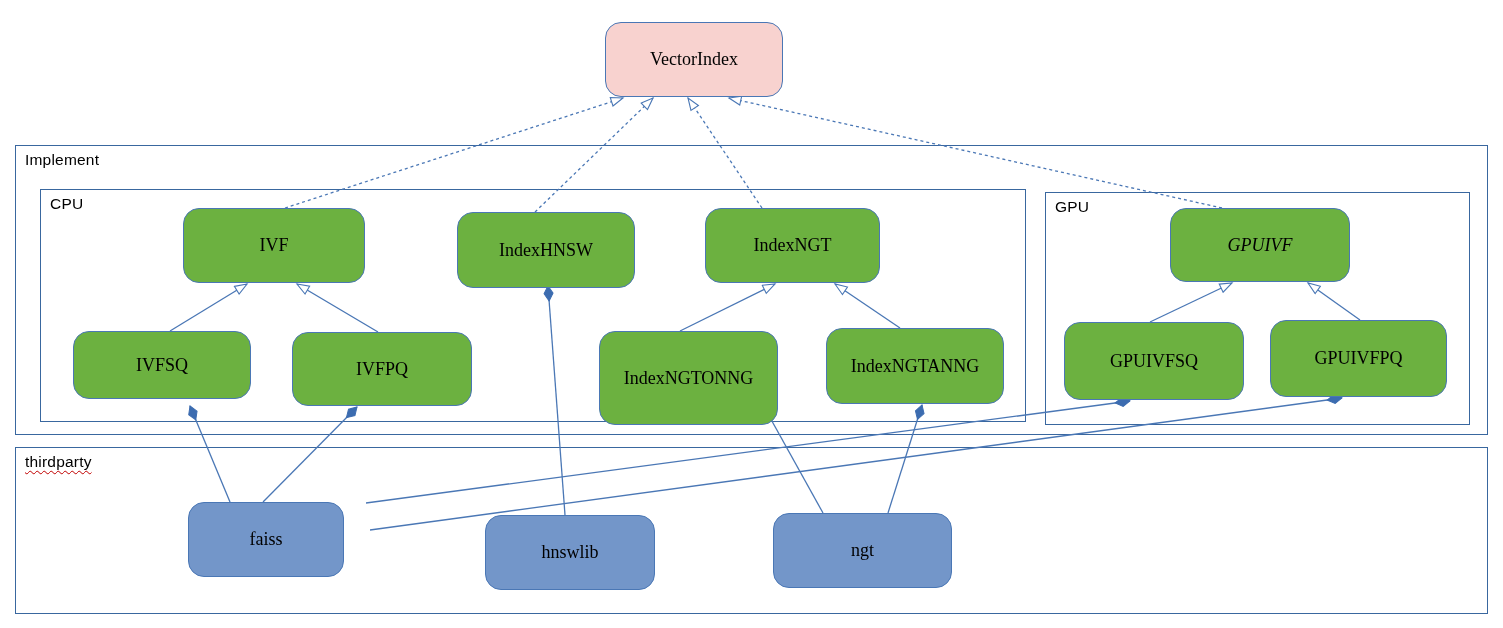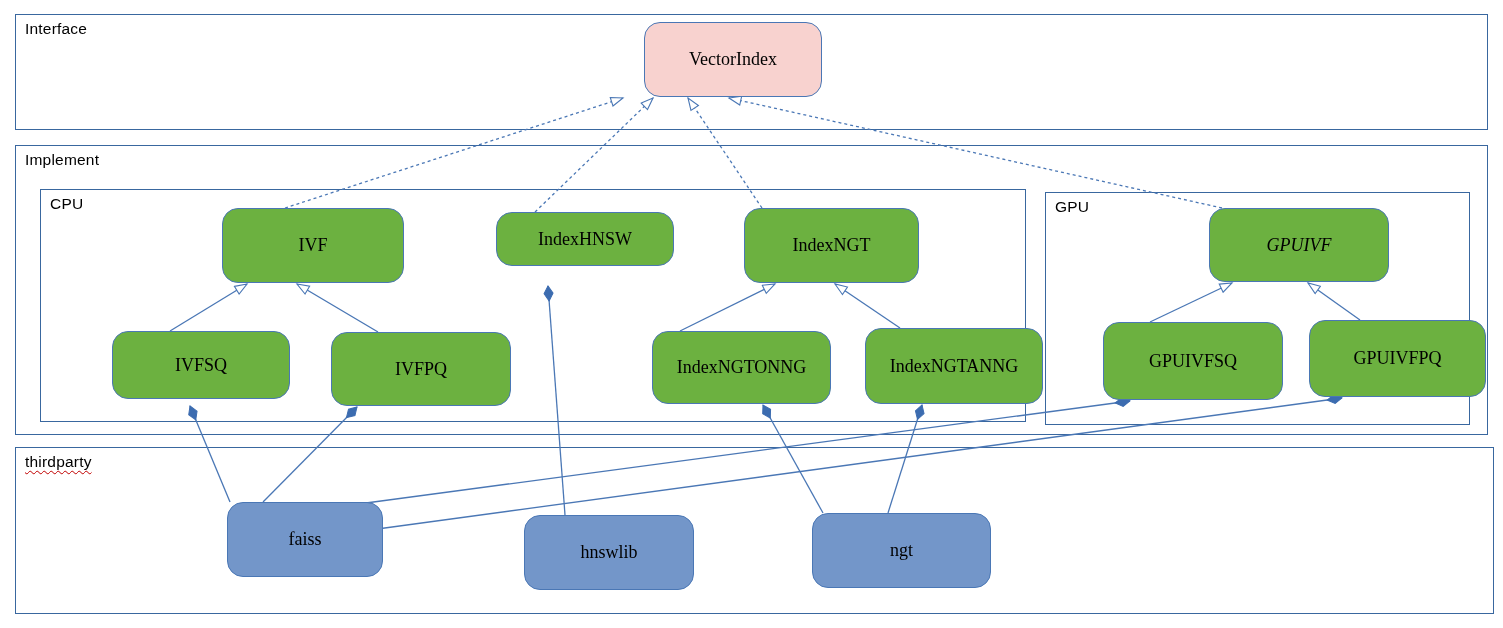--- a/index.html
+++ b/index.html
@@ -28,48 +28,45 @@
 
   #edge-layer { position: absolute; left: 0; top: 0; z-index: 3; pointer-events: none; }
 
   .node {
     position: absolute; z-index: 4;
     display: flex; align-items: center; justify-content: center;
     border-radius: 16px;
     border: 1.4px solid var(--node-border, #4a77b5);
     font-family: "Liberation Serif", serif;
     font-size: 18px; color: #000000; text-align: center;
-    box-sizing: border-box; white-space: nowrap; margin-left: 39px;
+    box-sizing: border-box; white-space: nowrap;
   }
   .node.kind-class      { background: var(--class-fill, #6cb140); }
   .node.kind-interface  { background: var(--interface-fill, #f8d2cf); }
   .node.kind-thirdparty { background: var(--thirdparty-fill, #7396c9); }
 </style>
 </head>
 <body>
 
 <div id="canvas">
 
-  <div class="container" style="left:15px; top:14px; width:1471px; height:114px;">
-    <span class="container-label">Interface</span>
-  </div>
 
   <div class="container" style="left:15px; top:145px; width:1471px; height:288px;">
     <span class="container-label">Implement</span>
   </div>
 
   <div class="container" style="left:40px; top:189px; width:984px; height:231px;">
     <span class="container-label">CPU</span>
   </div>
 
   <div class="container" style="left:1045px; top:192px; width:423px; height:231px;">
     <span class="container-label">GPU</span>
   </div>
 
-  <div class="container" style="left:15px; top:447px; width:1471px; height:165px;padding-left:6px;">
+  <div class="container" style="left:15px; top:447px; width:1471px; height:165px;">
     <span class="container-label misspelled">thirdparty</span>
   </div>
 
   <svg id="edge-layer" width="1503" height="628" viewBox="0 0 1503 628">
     <defs>
       <marker id="m-tri" markerUnits="userSpaceOnUse" markerWidth="18" markerHeight="14" refX="13" refY="5.5" orient="auto">
         <path d="M1,1 L13,5.5 L1,10 Z" fill="#ffffff" stroke="#4a77b5" stroke-width="1.1"></path>
       </marker>
       <marker id="m-dia" markerUnits="userSpaceOnUse" markerWidth="18" markerHeight="12" refX="16" refY="5.5" orient="auto">
         <path d="M1,5.5 L8.5,1 L16,5.5 L8.5,10 Z" fill="#3c6cb0" stroke="#3c6cb0"></path>
@@ -92,25 +89,25 @@
         <line x1="823" y1="513" x2="763" y2="405" stroke="#4a77b5" stroke-width="1.3" marker-end="url(#m-dia)"></line>
         <line x1="888" y1="513" x2="922" y2="405" stroke="#4a77b5" stroke-width="1.3" marker-end="url(#m-dia)"></line>
         <line x1="366" y1="503" x2="1130" y2="401" stroke="#4a77b5" stroke-width="1.3" marker-end="url(#m-dia)"></line>
         <line x1="370" y1="530" x2="1342" y2="398" stroke="#4a77b5" stroke-width="1.3" marker-end="url(#m-dia)"></line>
       </g>
   </svg>
 
   <div id="nodes">
       <div class="node kind-interface" style="left: 605px; top: 22px; width: 178px; height: 75px;">VectorIndex</div>
       <div class="node kind-class" style="left: 183px; top: 208px; width: 182px; height: 75px;">IVF</div>
-      <div class="node kind-class" style="left: 457px; top: 212px; width: 178px; height: 54px;">IndexHNSW</div>
+      <div class="node kind-class" style="left: 457px; top: 212px; width: 178px; height: 76px;">IndexHNSW</div>
       <div class="node kind-class" style="left: 705px; top: 208px; width: 175px; height: 75px;">IndexNGT</div>
       <div class="node kind-class" style="left: 73px; top: 331px; width: 178px; height: 68px;">IVFSQ</div>
       <div class="node kind-class" style="left: 292px; top: 332px; width: 180px; height: 74px; text-align: right;">IVFPQ</div>
-      <div class="node kind-class" style="left: 613px; top: 331px; width: 179px; height: 73px;">IndexNGTONNG</div>
+      <div class="node kind-class" style="left: 599px; top: 331px; width: 179px; height: 94px;">IndexNGTONNG</div>
       <div class="node kind-class" style="left: 826px; top: 328px; width: 178px; height: 76px;">IndexNGTANNG</div>
       <div class="node kind-class" style="left: 1170px; top: 208px; width: 180px; height: 74px; font-style: italic;">GPUIVF</div>
       <div class="node kind-class" style="left: 1064px; top: 322px; width: 180px; height: 78px;">GPUIVFSQ</div>
       <div class="node kind-class" style="left: 1270px; top: 320px; width: 177px; height: 77px; text-align: center;">GPUIVFPQ</div>
       <div class="node kind-thirdparty" style="left: 188px; top: 502px; width: 156px; height: 75px;">faiss</div>
       <div class="node kind-thirdparty" style="left: 485px; top: 515px; width: 170px; height: 75px;">hnswlib</div>
       <div class="node kind-thirdparty" style="left: 773px; top: 513px; width: 179px; height: 75px;">ngt</div>
     </div>
 
 </div>

